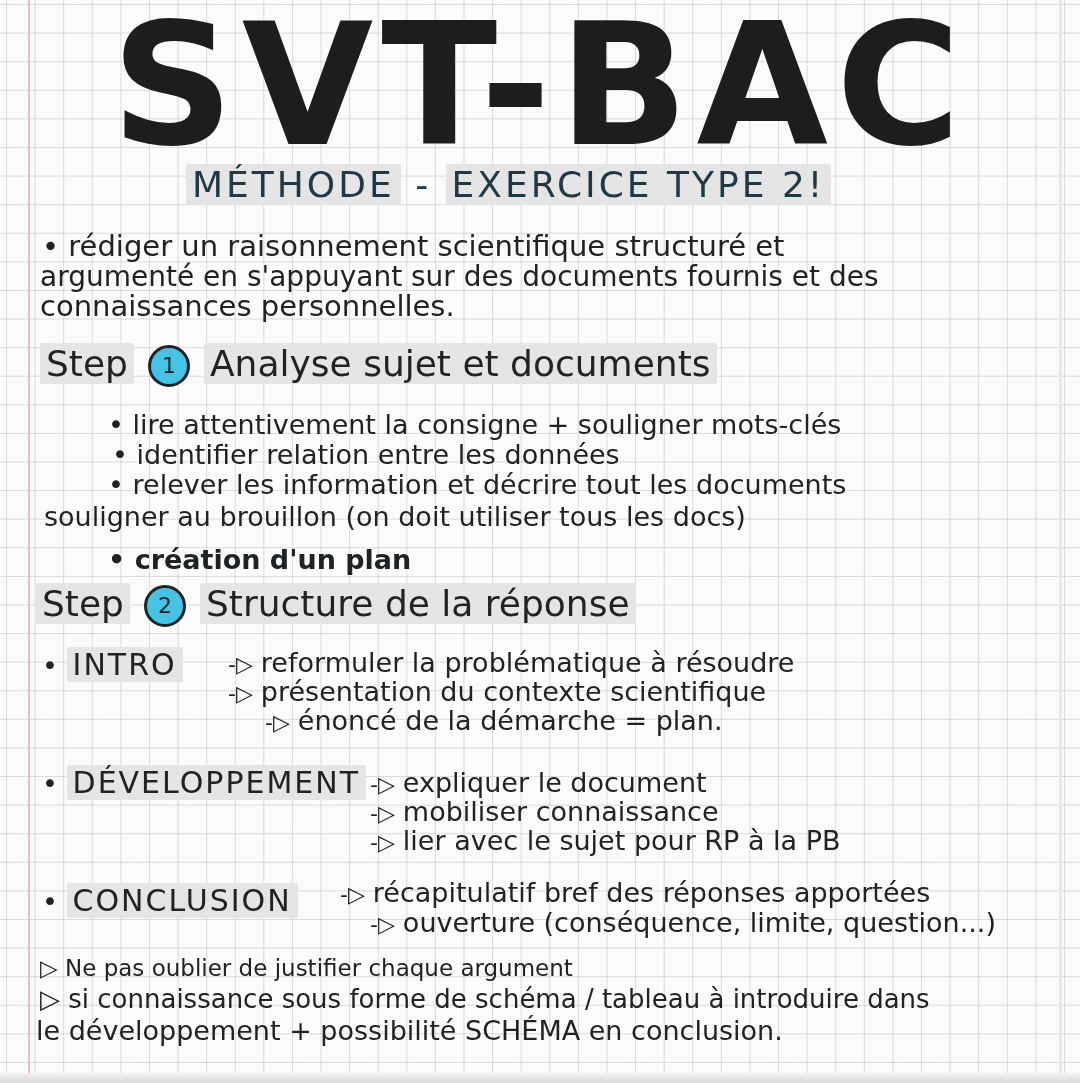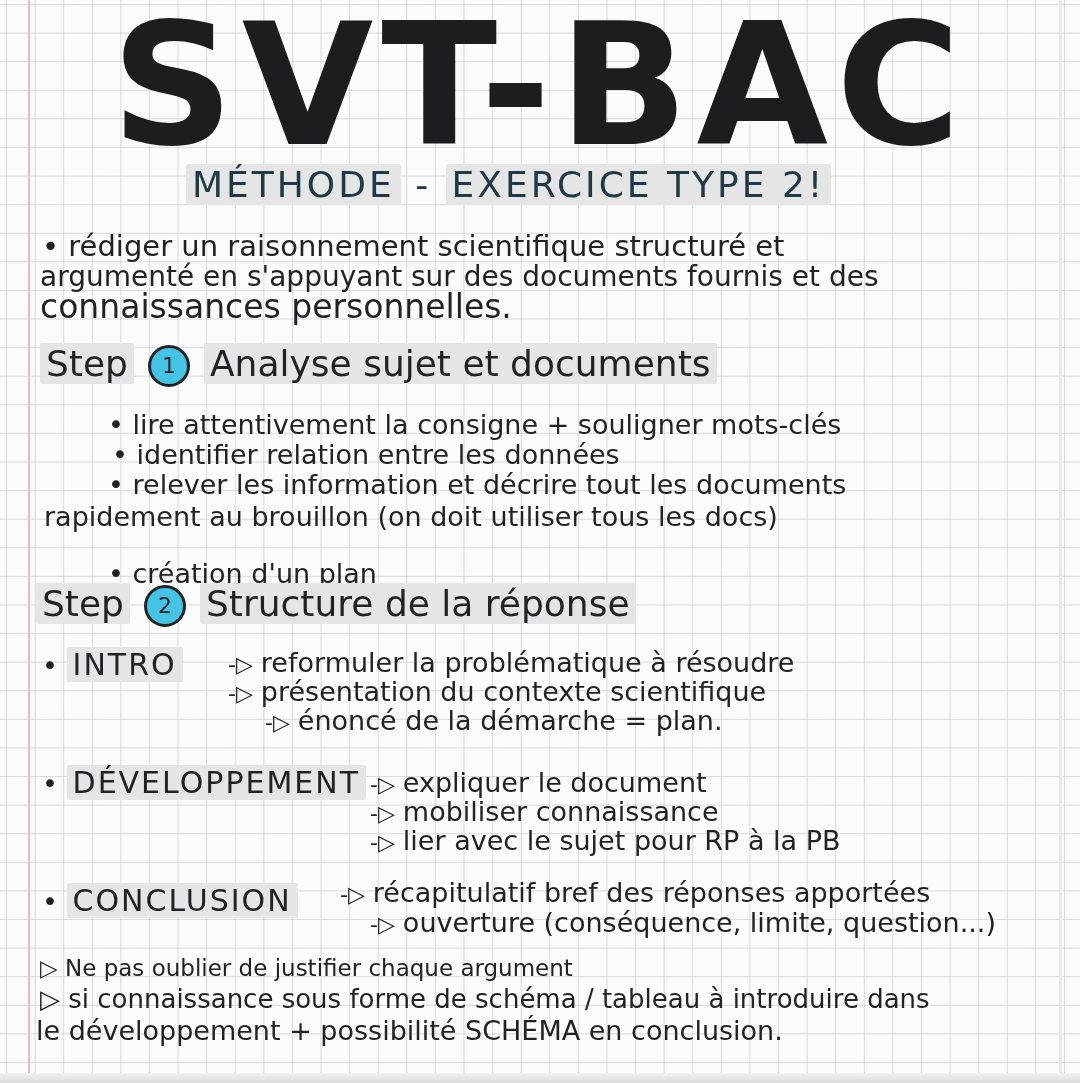--- a/index.html
+++ b/index.html
@@ -54,30 +54,30 @@
   <span class="hl">MÉTHODE</span>
   <span>-</span>
   <span class="hl">EXERCICE TYPE 2!</span>
 </div>
 
 <div class="line" style="left:42px; top:232px; font-size:29px;">
   <span>•</span>
   <span>rédiger un raisonnement scientifique structuré et</span>
 </div>
 <div class="line" style="left:40px; top:262px; font-size:28px;">argumenté en s'appuyant sur des documents fournis et des</div>
-<div class="line" style="left:40px; top:292px; font-size:33px;">connaissances personnelles.</div>
+<div class="line" style="left:40px; top:292px; font-size:29px;">connaissances personnelles.</div>
 
 <div class="step" style="left:40px; top:342px;">
   <span class="hl">Step</span><span class="circle-num">1</span><span class="hl">Analyse sujet et documents</span>
 </div>
 <div class="line" style="left:108px; top:410px;">• lire attentivement la consigne + souligner mots-clés</div>
 <div class="line" style="left:112px; top:440px;">• identifier relation entre les données</div>
 <div class="line" style="left:108px; top:470px;">• relever les information et décrire tout les documents</div>
-<div class="line" style="left:44px; top:502px;">rapidement au brouillon (on doit utiliser tous les docs)</div>
-<div class="line" style="left:108px; top:559px;">• création d'un plan</div>
+<div class="line" style="left:44px; top:502px;">souligner au brouillon (on doit utiliser tous les docs)</div>
+<div class="line" style="left:108px; top:545px;font-weight:bold;">• création d'un plan</div>
 
 <div class="step" style="left:36px; top:582px;">
   <span class="hl">Step</span><span class="circle-num">2</span><span class="hl">Structure de la réponse</span>
 </div>
 
 <div class="line" style="left:42px; top:650px;">
   <span>•</span>
   <span class="hl section-label">INTRO</span>
 </div>
 <div class="line" style="left:228px; top:648px;"><span class="arrow">-▷</span><span>reformuler la problématique à résoudre</span></div>

